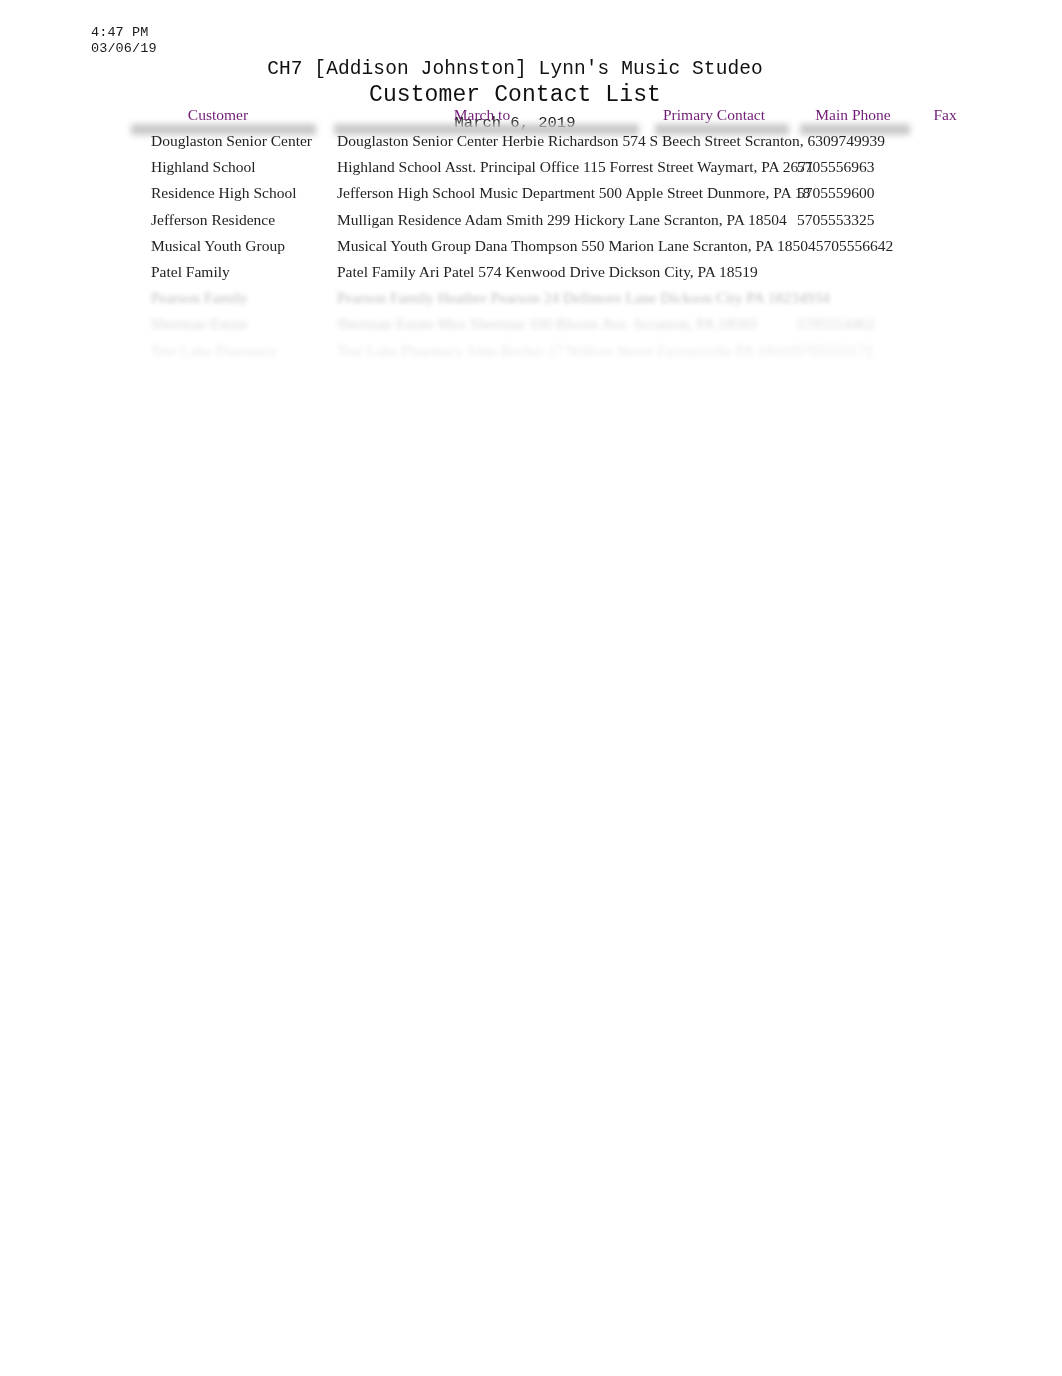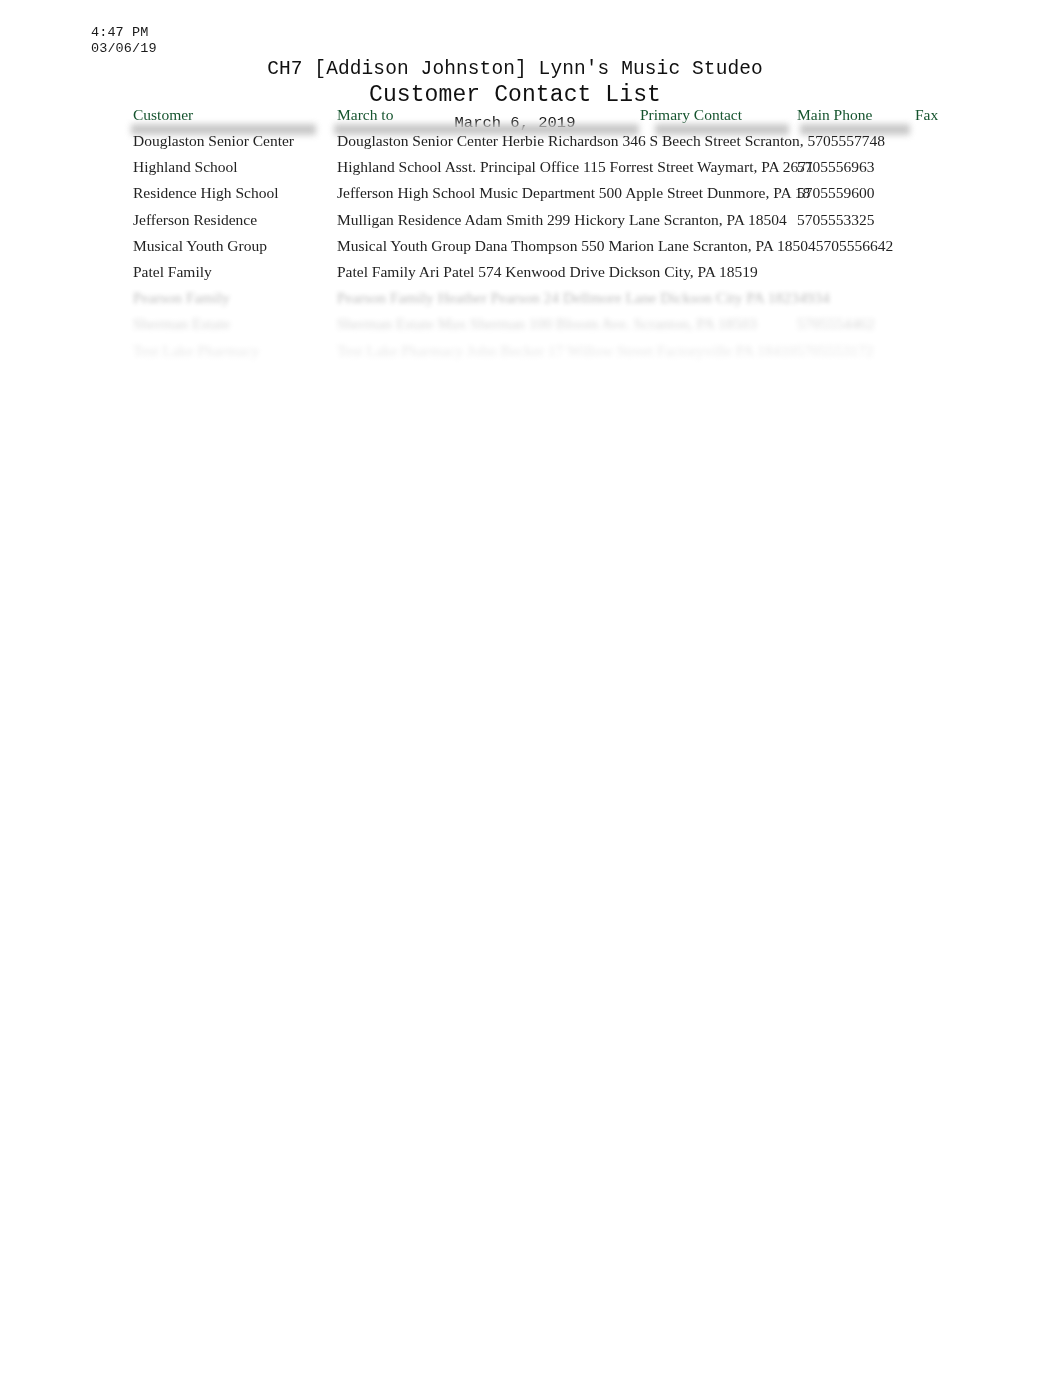--- a/index.html
+++ b/index.html
@@ -73,21 +73,22 @@
 
   .col-head-row {
     position: relative;
     height: 26px;
   }
   .col-head {
     position: absolute;
     top: 0;
     font-size: 15.5px;
     line-height: 21px;
-    color: #14532d;
+    color: #701a75;
+    text-align: center;
     white-space: nowrap;
   }
   .ch-customer      { left: 133px; width: 170px; }
   .ch-billto        { left: 337px; width: 290px; }
   .ch-primary       { left: 640px; width: 148px; }
   .ch-phone         { left: 797px; width: 112px; }
   .ch-fax           { left: 915px; width: 60px; }
 
   
   .head-band {
@@ -110,21 +111,21 @@
     height: 26.2px;
   }
   .cell {
     position: absolute;
     top: 0;
     font-size: 15.5px;
     line-height: 22px;
     color: #232323;
     white-space: nowrap;
   }
-  .c-customer { left: 133px; text-align: right; }
+  .c-customer { left: 151px; text-align: right; }
   .c-billto   { left: 337px; }
   .c-phone    { left: 797px; width: 84px; }
 
   
   .row.faded-1 { opacity: .40; filter: blur(2.3px); }
   .row.faded-2 { opacity: .30; filter: blur(2.6px); }
   .row.faded-3 { opacity: .26; filter: blur(2.8px); }
 
   
   .fade-wash {
@@ -170,21 +171,21 @@
     <div class="head-band hb-1"></div>
     <div class="head-band hb-2"></div>
     <div class="head-band hb-3"></div>
     <div class="head-band hb-4"></div>
   </div>
 
   <div class="rows">
 
     <div class="row">
       <div class="cell c-customer">Douglaston Senior Center</div>
-      <div class="cell c-billto">Douglaston Senior Center Herbie Richardson 346 S Beech Street Scranton, 5705557748</div>
+      <div class="cell c-billto">Douglaston Senior Center Herbie Richardson 574 S Beech Street Scranton, 6309749939</div>
       <div class="cell c-phone"></div>
     </div>
 
     <div class="row">
       <div class="cell c-customer">Highland School</div>
       <div class="cell c-billto">Highland School Asst. Principal Office 115 Forrest Street Waymart, PA 2671</div>
       <div class="cell c-phone">5705556963</div>
     </div>
 
     <div class="row">

